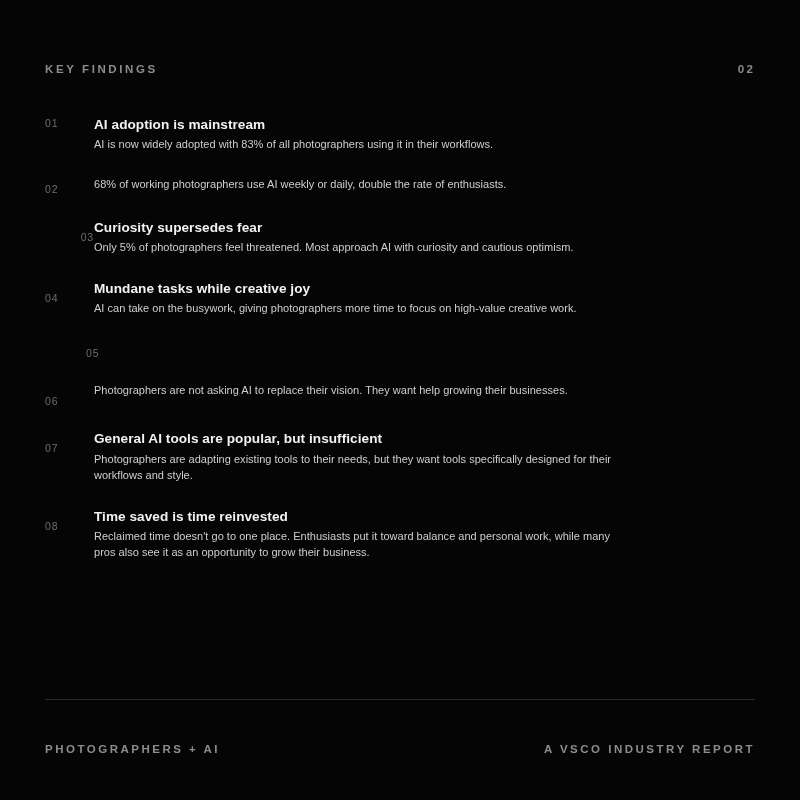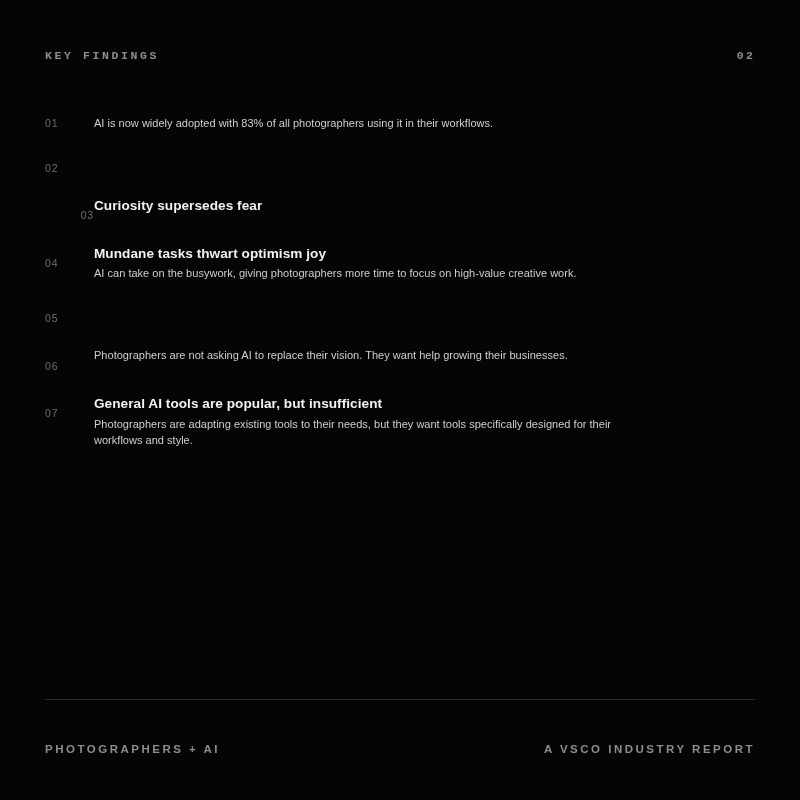--- a/index.html
+++ b/index.html
@@ -21,26 +21,25 @@
     height: 800px;
     box-sizing: border-box;
     background: #050505;
   }
 
   
   .header {
     position: absolute;
     left: 45px;
     right: 45px;
-    top: 44px;
+    top: 58px;
     height: 22px;
     display: flex;
     align-items: center;
     justify-content: space-between;
-    font-family: Liberation Mono, monospace;
   }
   .header-title {
     font-size: 11.5px;
     font-weight: bold;
     letter-spacing: 2.6px;
     color: #8d8d8a;
     text-transform: uppercase;
     white-space: nowrap;
   }
   .header-page {
@@ -92,21 +91,21 @@
     line-height: 1.45;
     letter-spacing: 0.02px;
     margin: 0;
   }
 
   
   .finding:nth-child(1) .finding-num { padding-top: 2px; }
   .finding:nth-child(2) .finding-num { padding-top: 7px; }
   .finding:nth-child(3) .finding-num { padding-top: 13px; text-align: right; }
   .finding:nth-child(4) .finding-num { padding-top: 13px; }
-  .finding:nth-child(5) .finding-num { padding-top: 7px; }
+  .finding:nth-child(5) .finding-num { padding-top: 7px; margin-left: 41px; }
   .finding:nth-child(6) .finding-num { padding-top: 13px; }
   .finding:nth-child(7) .finding-num { padding-top: 13px; }
   .finding:nth-child(8) .finding-num { padding-top: 13px; }
 
   
   .footer-divider {
     position: absolute;
     left: 45px;
     top: 699px;
     width: 710px;
@@ -140,55 +139,65 @@
 
   <div class="header">
     <div class="header-title">KEY FINDINGS</div>
     <div class="header-page">02</div>
   </div>
 
   <div class="findings">
       <div class="finding">
         <div class="finding-num">01</div>
         <div class="finding-body">
+          <p class="finding-title">AI adoption is mainstream</p>
           <p class="finding-desc">AI is now widely adopted with 83% of all photographers using it in their workflows.</p>
         </div>
       </div>
       <div class="finding">
         <div class="finding-num">02</div>
         <div class="finding-body">
+          <p class="finding-desc">68% of working photographers use AI weekly or daily, double the rate of enthusiasts.</p>
         </div>
       </div>
       <div class="finding">
         <div class="finding-num">03</div>
         <div class="finding-body">
           <p class="finding-title">Curiosity supersedes fear</p>
+          <p class="finding-desc">Only 5% of photographers feel threatened. Most approach AI with curiosity and cautious optimism.</p>
         </div>
       </div>
       <div class="finding">
         <div class="finding-num">04</div>
         <div class="finding-body">
-          <p class="finding-title">Mundane tasks thwart optimism joy</p>
+          <p class="finding-title">Mundane tasks while creative joy</p>
           <p class="finding-desc">AI can take on the busywork, giving photographers more time to focus on high-value creative work.</p>
         </div>
       </div>
       <div class="finding">
         <div class="finding-num">05</div>
       </div>
       <div class="finding">
         <div class="finding-num">06</div>
         <div class="finding-body">
           <p class="finding-desc">Photographers are not asking AI to replace their vision. They want help growing their businesses.</p>
         </div>
       </div>
       <div class="finding">
         <div class="finding-num">07</div>
         <div class="finding-body">
           <p class="finding-title">General AI tools are popular, but insufficient</p>
           <p class="finding-desc">Photographers are adapting existing tools to their needs, but they want tools specifically designed for their workflows and style.</p>
+        </div>
+      </div>
+      <div class="finding">
+        <div class="finding-num">08</div>
+        <div class="finding-body">
+          <p class="finding-title">Time saved is time reinvested</p>
+          <p class="finding-desc">Reclaimed time doesn't go to one place. Enthusiasts put it toward balance and personal work, while many pros also see it as an opportunity to grow their business.</p>
         </div>
       </div>
     </div>
 
   <div class="footer-divider"></div>
 
   <div class="footer">
     <div class="footer-left">PHOTOGRAPHERS + AI</div>
     <div class="footer-right">A VSCO INDUSTRY REPORT</div>
   </div>

